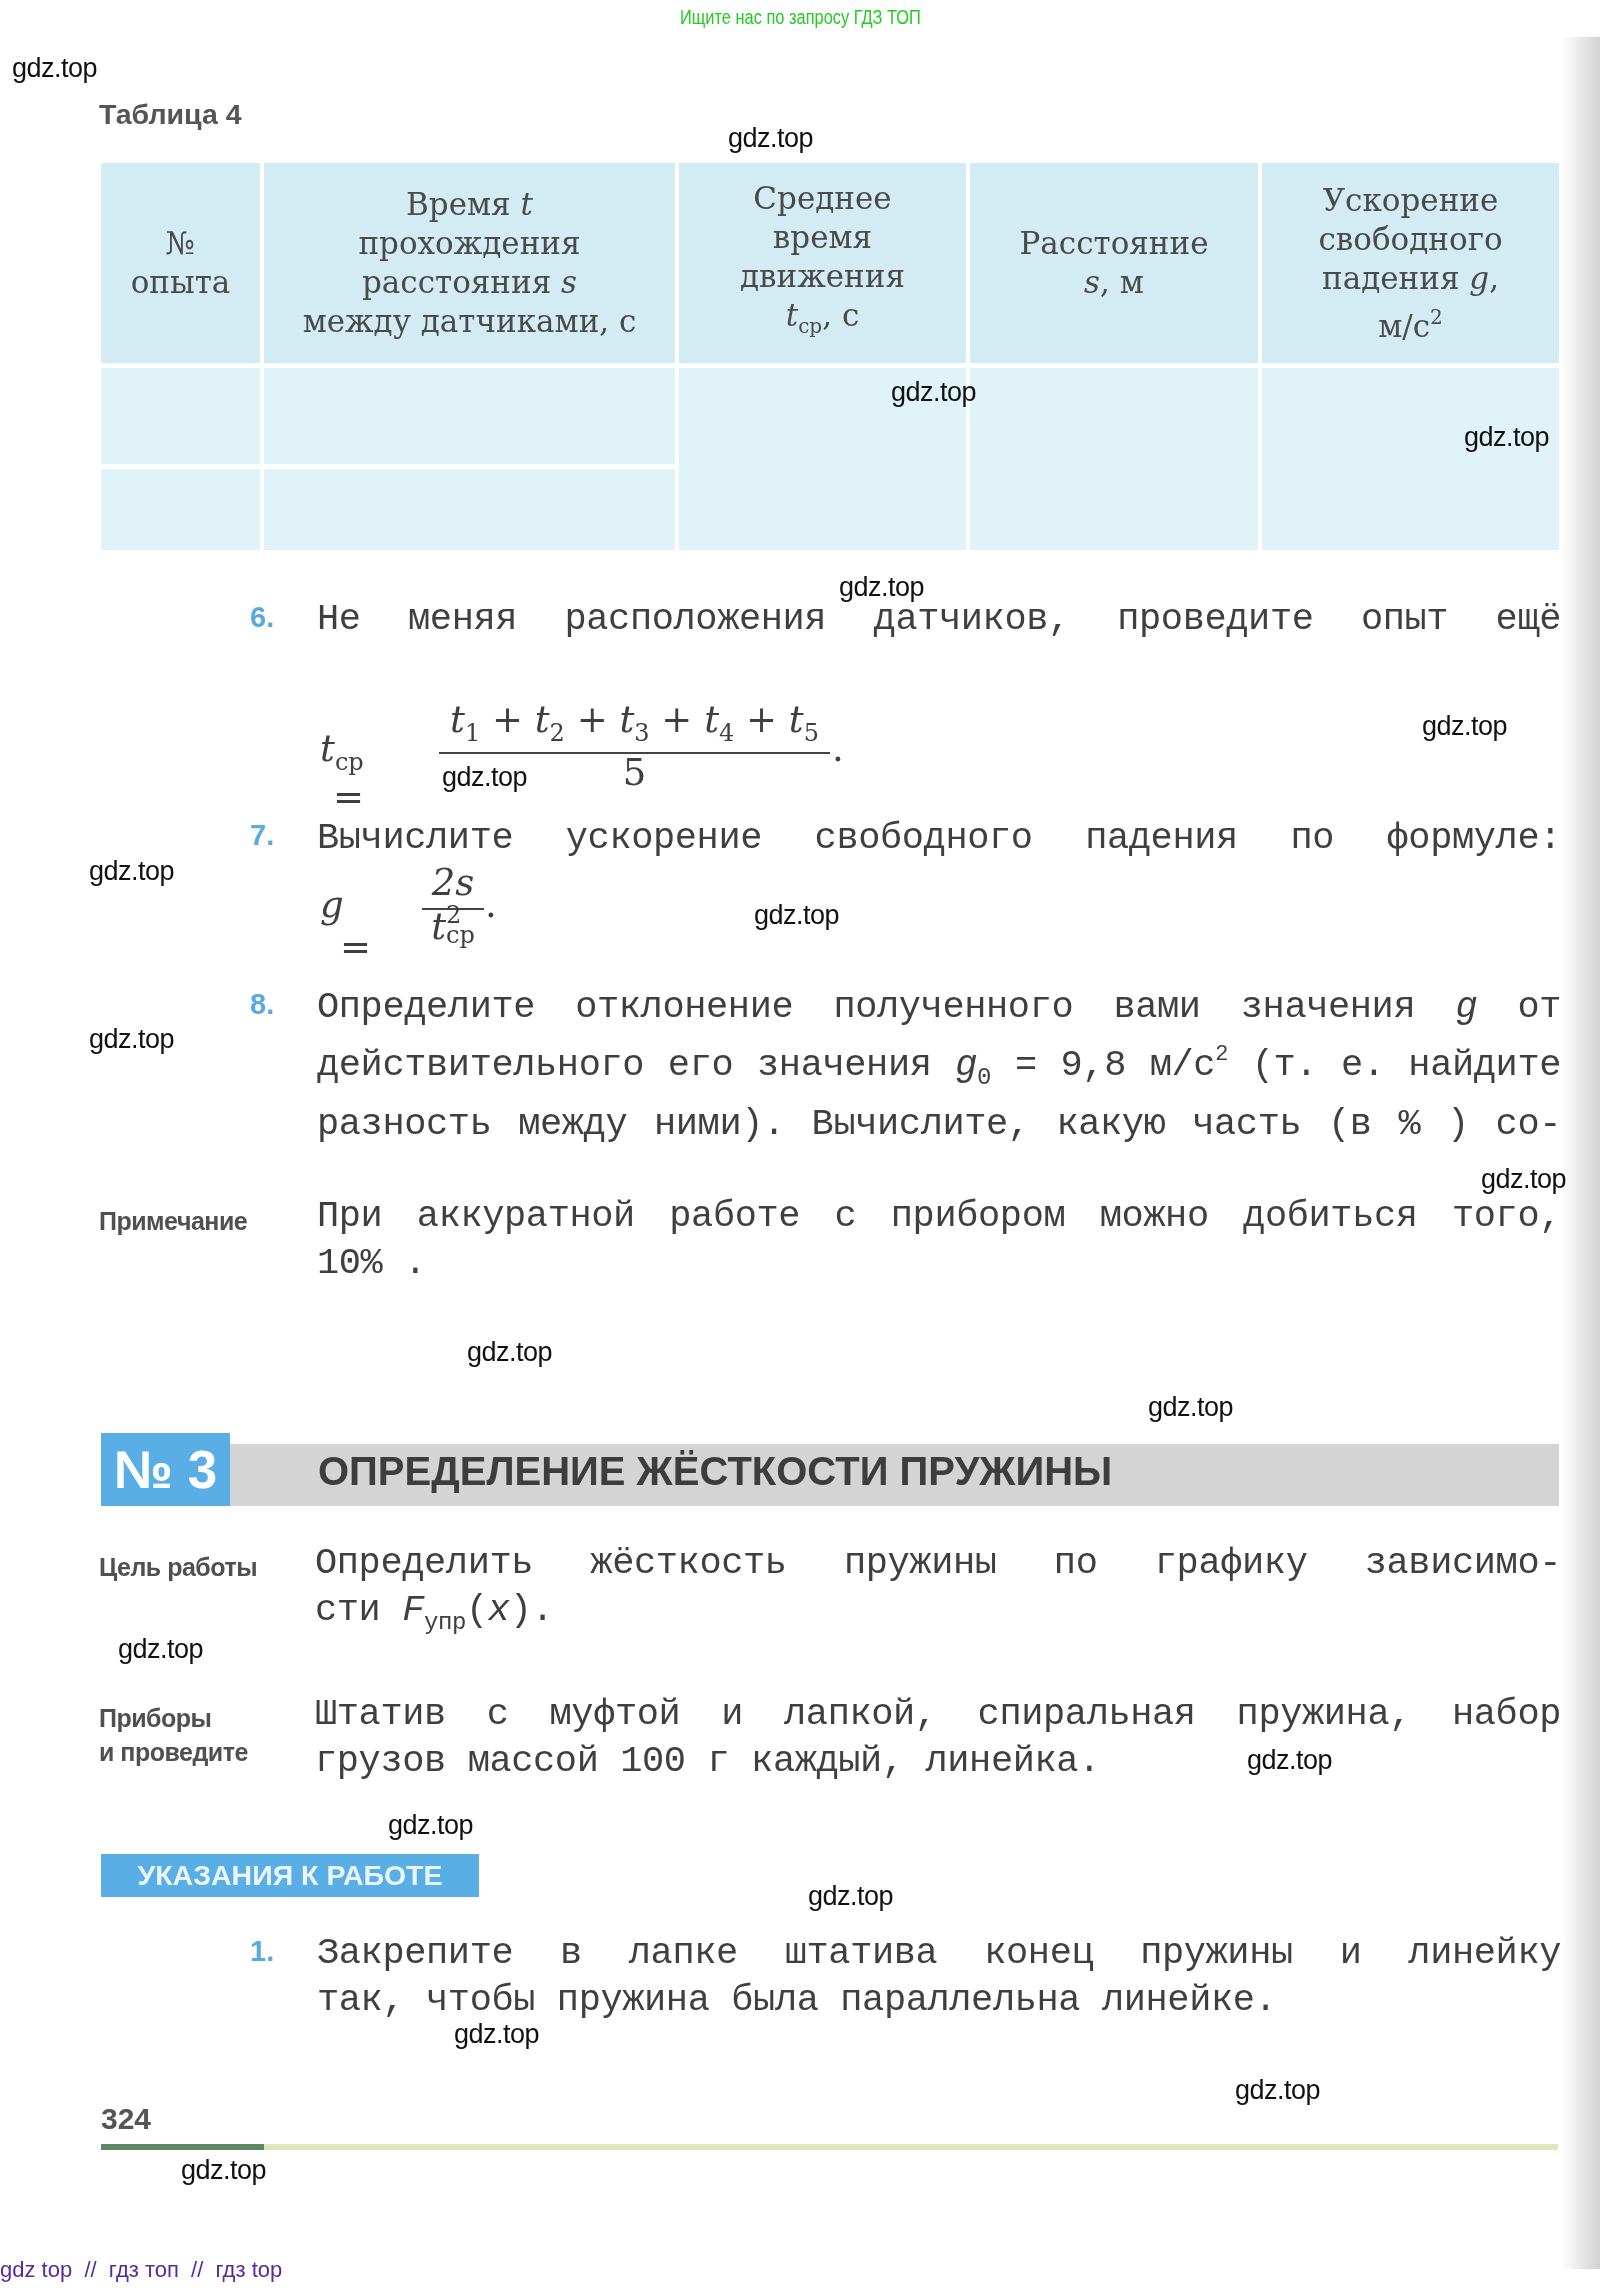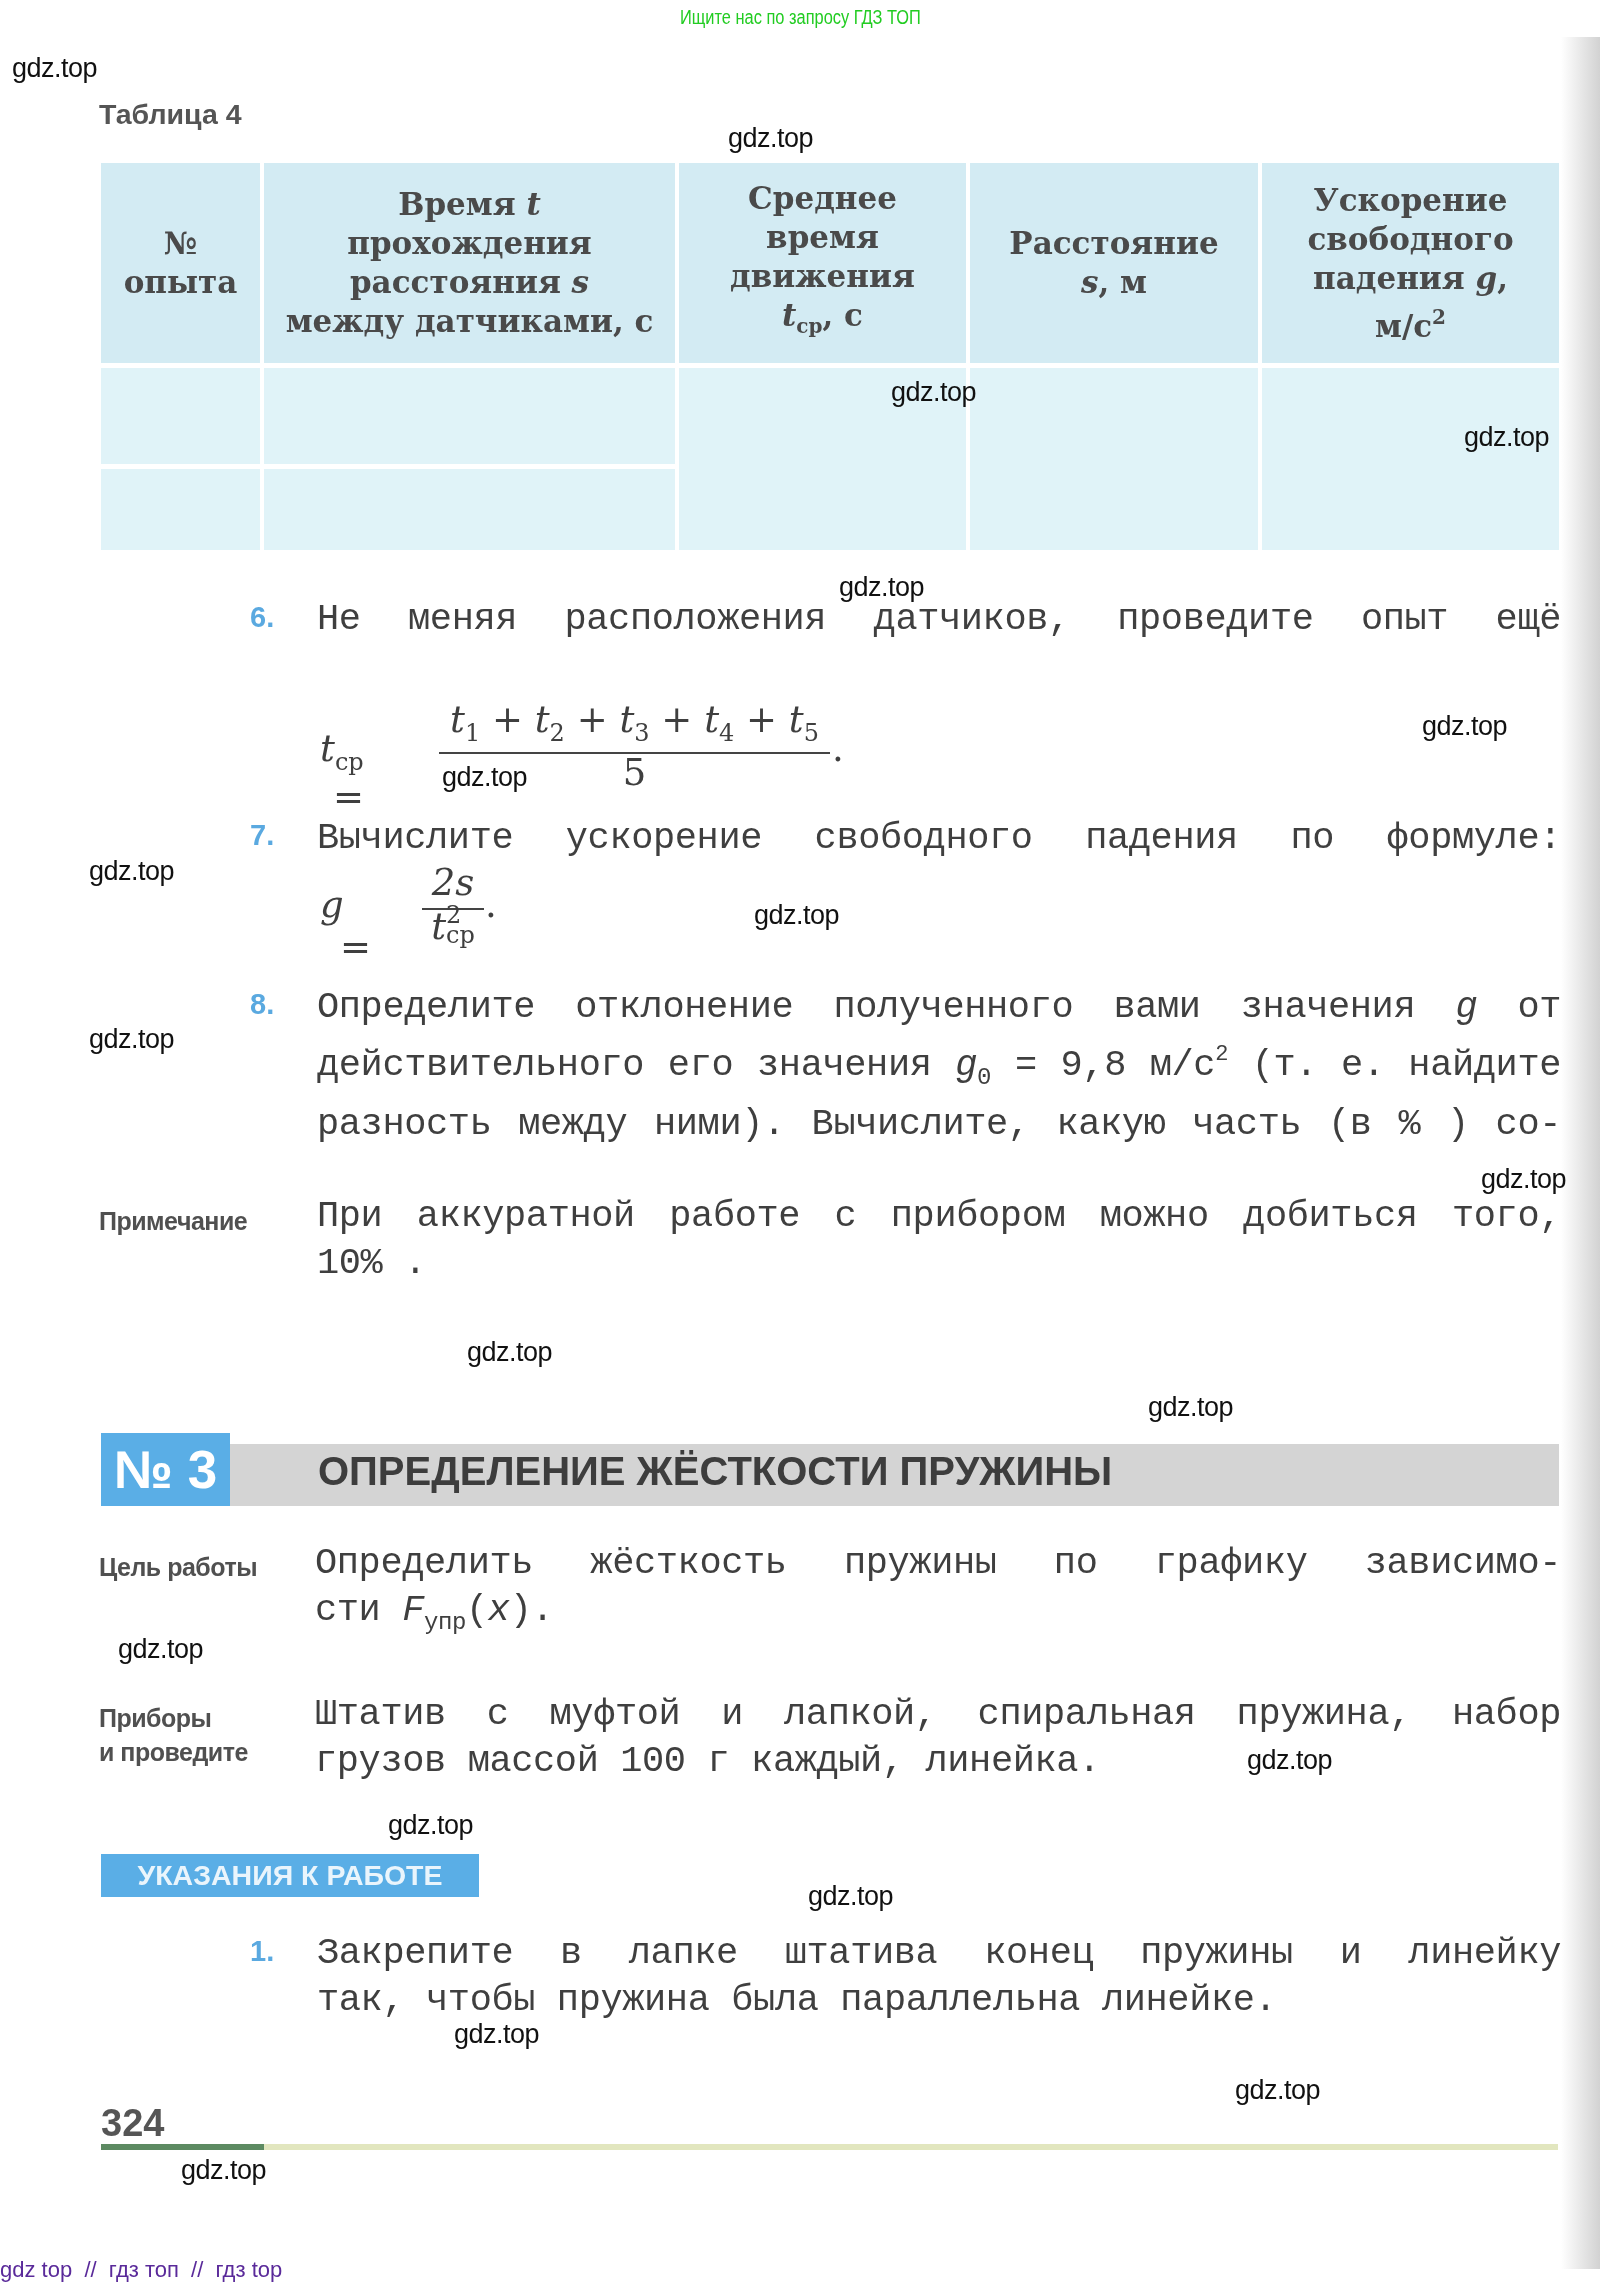--- a/index.html
+++ b/index.html
@@ -26,21 +26,21 @@
   .table-caption {
     position: absolute; left: 99px; top: 98px;
     font-family: "Liberation Sans", sans-serif; font-weight: bold; font-size: 28.5px; color: #555;
   }
 
   .data-table { position: absolute; left: 101px; top: 163px; width: 1457px; height: 389px; }
   .cell { position: absolute; display: flex; align-items: center; justify-content: center; text-align: center; }
   .cell.head { background: #d3ebf3; }
   .cell.body { background: #e0f3f8; }
   .head-text {
-    font-family: "DejaVu Serif", serif; font-weight: bold; font-size: 31px; line-height: 39px; color: #4a4a4a;
+    font-family: "DejaVu Serif", serif; font-weight: normal; font-size: 31px; line-height: 39px; color: #4a4a4a;
   }
   .head-text i { font-style: italic; }
   .head-text sub { font-size: 20px; vertical-align: -7.3px; }
   .head-text sup { font-size: 20px; vertical-align: 13px; }
 
   .item-num {
     position: absolute; font-family: "Liberation Sans", sans-serif; font-weight: bold;
     font-size: 29px; color: #5aa9e0;
   }
   .para {
@@ -80,21 +80,21 @@
   }
 
   .instr-badge {
     position: absolute; left: 101px; top: 1854px; width: 378px; height: 43px; background: #5aaee6;
     display: flex; align-items: center; justify-content: center;
     font-family: "Liberation Sans", sans-serif; font-weight: bold; font-size: 28.5px; color: #eaf5fc;
   }
 
   .page-number {
     position: absolute; left: 101px; top: 2102px;
-    font-family: "Liberation Sans", sans-serif; font-weight: bold; font-size: 38px; color: #555;
+    font-family: "Liberation Sans", sans-serif; font-weight: bold; font-size: 30px; color: #555;
   }
   .footer-rule { position: absolute; left: 101px; top: 2144px; width: 1457px; height: 6.4px; background: #e2e6bf; }
   .footer-rule-accent { position: absolute; left: 101px; top: 2144px; width: 163px; height: 6.4px; background: #5d8a62; }
 
   .bottom-footer {
     position: absolute; top: 2257px; left: 0; width: 1601px; text-align: left;
     font-family: "Liberation Sans", sans-serif; font-size: 22px; color: #5a2a9a; white-space: pre;
   }
 </style>
 </head>

